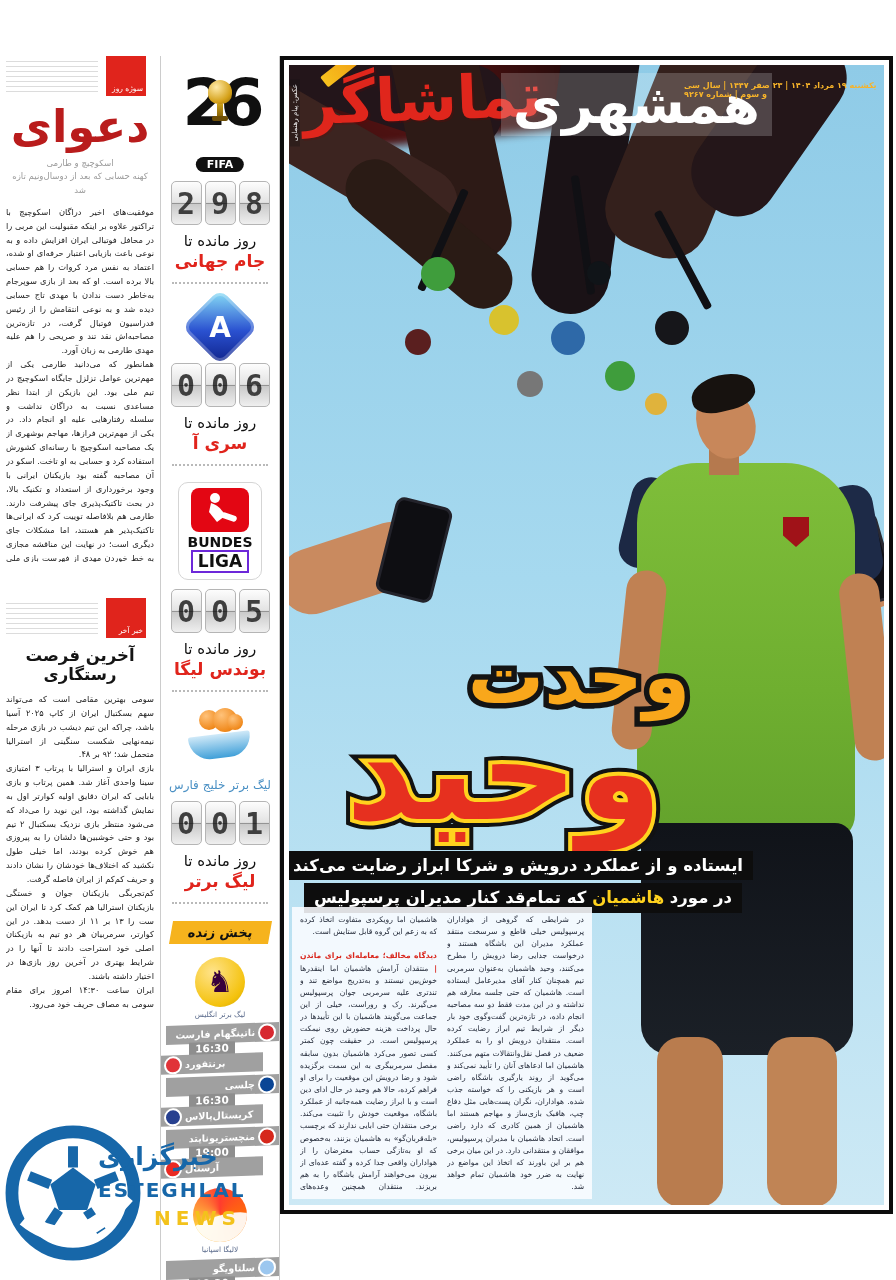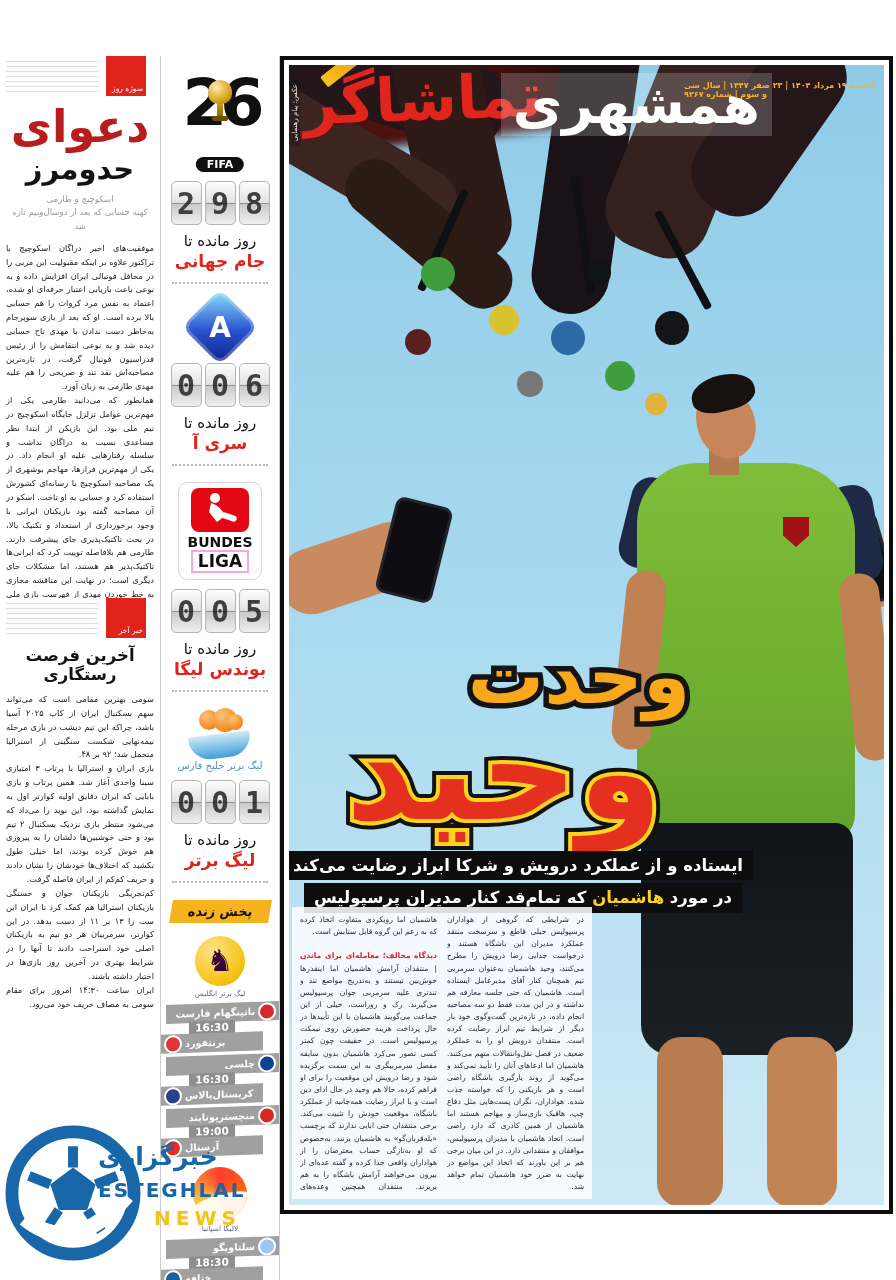--- a/index.html
+++ b/index.html
@@ -50,28 +50,28 @@
   .dots{width:96px;border-top:2px dotted #b9b9b9;margin:11px 0 2px;flex:none}
   .seriea{width:54px;height:54px;transform:rotate(45deg);border-radius:10px;margin-top:14px;flex:none;
           background:linear-gradient(135deg,#8fe8f9,#2a51d0 55%,#0d1f86);
           box-shadow:inset 0 0 0 3px rgba(255,255,255,.25);position:relative}
   .seriea span{position:absolute;inset:0;display:flex;align-items:center;justify-content:center;
                transform:rotate(-45deg);color:#fff;font-weight:900;font-size:28px}
   .bund{width:84px;height:98px;border:1px solid #d5d5d5;border-radius:10px;margin-top:14px;flex:none;
         display:flex;flex-direction:column;align-items:center;padding-top:5px;box-sizing:border-box;background:#fff}
   .bundred{width:58px;height:44px;background:#e30613;border-radius:8px;position:relative;flex:none}
   .bundt1{font-size:14px;font-weight:900;color:#101010;line-height:1.1;margin-top:3px}
-  .bundt2{font-size:17px;font-weight:900;color:#101010;border:2px solid #f9a8d4;padding:0 5px;line-height:1.1}
+  .bundt2{font-size:17px;font-weight:900;color:#101010;border:2px solid #6d28d9;padding:0 5px;line-height:1.1}
   .gulf{margin-top:14px;display:flex;flex-direction:column;align-items:center;flex:none}
   .gball{width:50px;height:30px;position:relative}
   .gball i{position:absolute;border-radius:50%;background:radial-gradient(circle at 35% 30%,#ffc27a,#f08a1d 70%,#c96a0a)}
   .gb1{left:4px;top:2px;width:20px;height:20px}.gb2{left:18px;top:0;width:24px;height:24px}.gb3{left:32px;top:6px;width:16px;height:16px}
   .gwave{width:62px;height:24px;border-radius:4px 4px 40px 40px;margin-top:-4px;transform:rotate(-7deg);
          background:linear-gradient(180deg,#cfe9f8,#3f9fd8)}
-  .lgcap{font-size:10px;color:#4a90c4;margin-top:2px;direction:rtl}
+  .lgcap{font-size:12px;color:#4a90c4;margin-top:20px;direction:rtl}
   .live-badge{margin-top:15px;background:#f6b31d;color:#101010;font-weight:900;font-size:13px;
               padding:4px 17px;transform:skewX(-10deg);direction:rtl;flex:none}
   .pl{margin-top:13px;display:flex;flex-direction:column;align-items:center;flex:none}
   .plc{width:50px;height:50px;border-radius:50%;display:flex;align-items:center;justify-content:center;
        background:radial-gradient(circle at 35% 30%,#ffe38a,#f4c20d 70%,#caa100);
        color:#38003c;font-size:30px;line-height:1}
   .plcap{font-size:7.4px;color:#5b6b8c;margin-top:3px;direction:rtl}
   .matches{width:118px;margin-top:5px;flex:none}
   .match{position:relative;height:50px;margin-bottom:2px}
   .bar{position:absolute;height:19px;background:#a0a0a0;display:flex;align-items:center;gap:3px;color:#fff;
@@ -180,21 +180,20 @@
 <body>
 
 <div id="page">
 
   <div class="lc">
     <div class="kicker-row">
       <div class="rules"></div>
       <div class="ktab">سوژه روز</div>
     </div>
     <div class="t1a">دعوای</div>
-    <div class="t1b">حدومرز</div>
     <div class="subs">
       <div>اسکوچیچ و طارمی</div>
       <div>کهنه حسابی که بعد از دوسال‌ونیم تازه شد</div>
     </div>
     <div class="abody b1">موفقیت‌های اخیر دراگان اسکوچیچ با تراکتور علاوه بر اینکه مقبولیت این مربی را در محافل فوتبالی ایران افزایش داده و به نوعی باعث بازیابی اعتبار حرفه‌ای او شده، اعتماد به نفس مرد کروات را هم حسابی بالا برده است. او که بعد از بازی سوپرجام به‌خاطر دست ندادن با مهدی تاج حسابی دیده شد و به نوعی انتقامش را از رئیس فدراسیون فوتبال گرفت، در تازه‌ترین مصاحبه‌اش نقد تند و صریحی را هم علیه مهدی طارمی به زبان آورد.
 همانطور که می‌دانید طارمی یکی از مهم‌ترین عوامل تزلزل جایگاه اسکوچیچ در تیم ملی بود. این بازیکن از ابتدا نظر مساعدی نسبت به دراگان نداشت و سلسله رفتارهایی علیه او انجام داد. در یکی از مهم‌ترین فرازها، مهاجم بوشهری از یک مصاحبه اسکوچیچ با رسانه‌ای کشورش استفاده کرد و حسابی به او تاخت. اسکو در آن مصاحبه گفته بود بازیکنان ایرانی با وجود برخورداری از استعداد و تکنیک بالا، در بحث تاکتیک‌پذیری جای پیشرفت دارند. طارمی هم بلافاصله توییت کرد که ایرانی‌ها تاکتیک‌پذیر هم هستند، اما مشکلات جای دیگری است؛ در نهایت این مناقشه مجازی به خط خوردن مهدی از فهرست بازی ملی با لبنان و سوریه انجامید.
 حالا اما اسکوچیچ در پاسخ به سؤالی پیرامون اینکه اگر زمان به عقب برگردد آیا باز همان تصمیم را در مورد طارمی خواهد گرفت یا نه، می‌گوید: «بله، او بازیکن خوبی است، اما باید حد و مرزش را بشناسد. او مربی نیست که بتواند تعیین تکلیف کند. من حرف بدی نزدم و فقط گفتم بازیکنان ایرانی از این نظر می‌توانند بهتر شوند؛ آیا کسی هست که بتواند ادعا کند در یک زمینه نیاز به پیشرفت ندارد و نمی‌تواند بهتر شود؟» به‌نظر می‌رسد دراگان حالا فرصت خوبی برای صاف کردن بعضی حساب‌های کهنه پیدا کرده و البته بخش مهمی از افکار عمومی هم در این موارد حق را به او می‌دهند.</div>
   </div>
 
   <div class="lc2">

